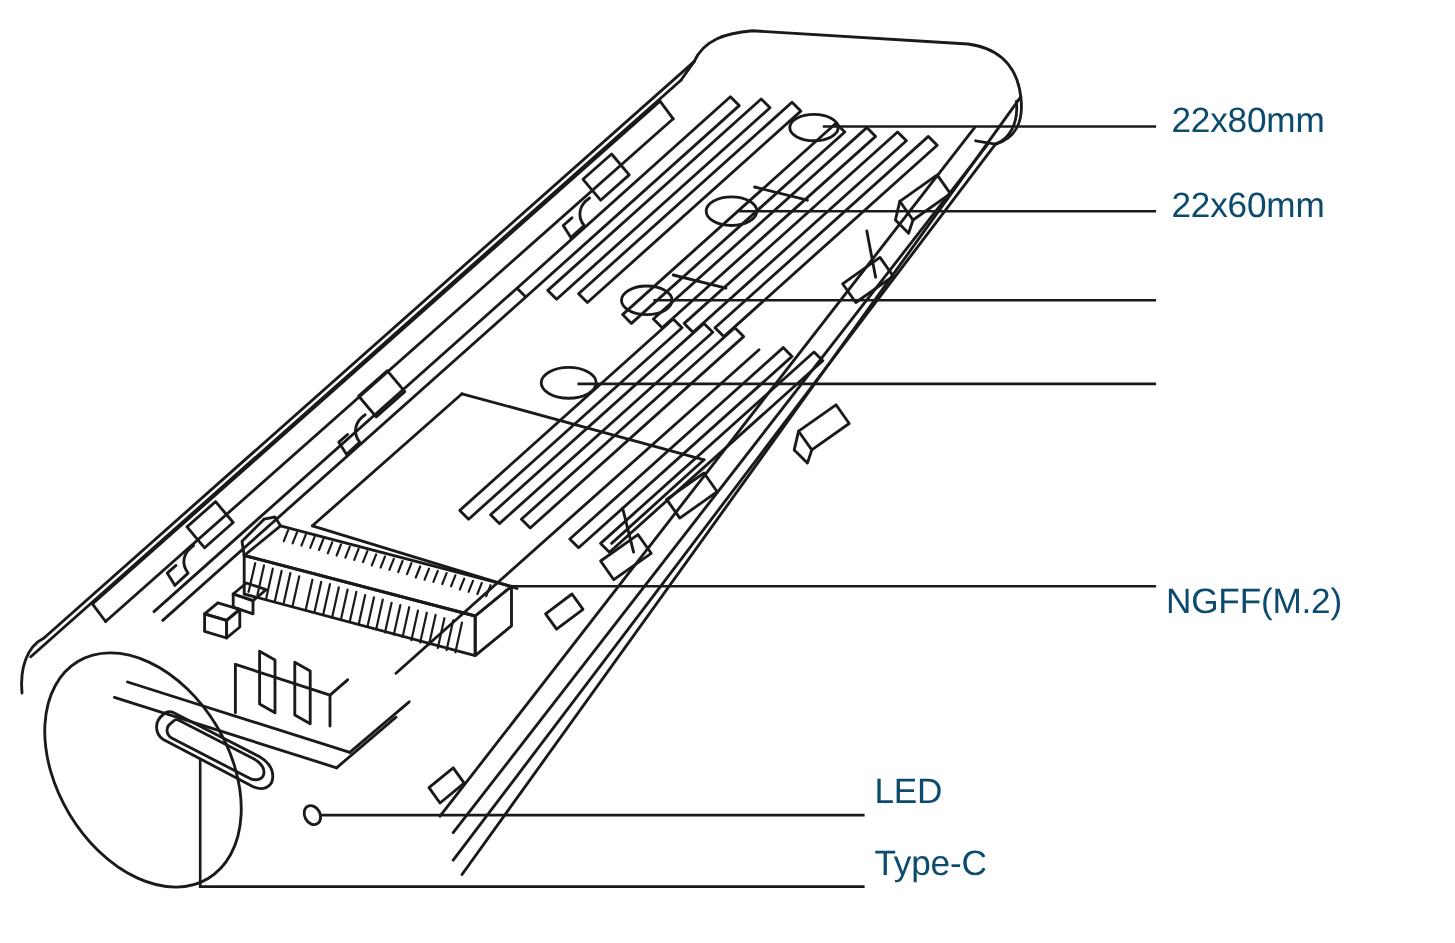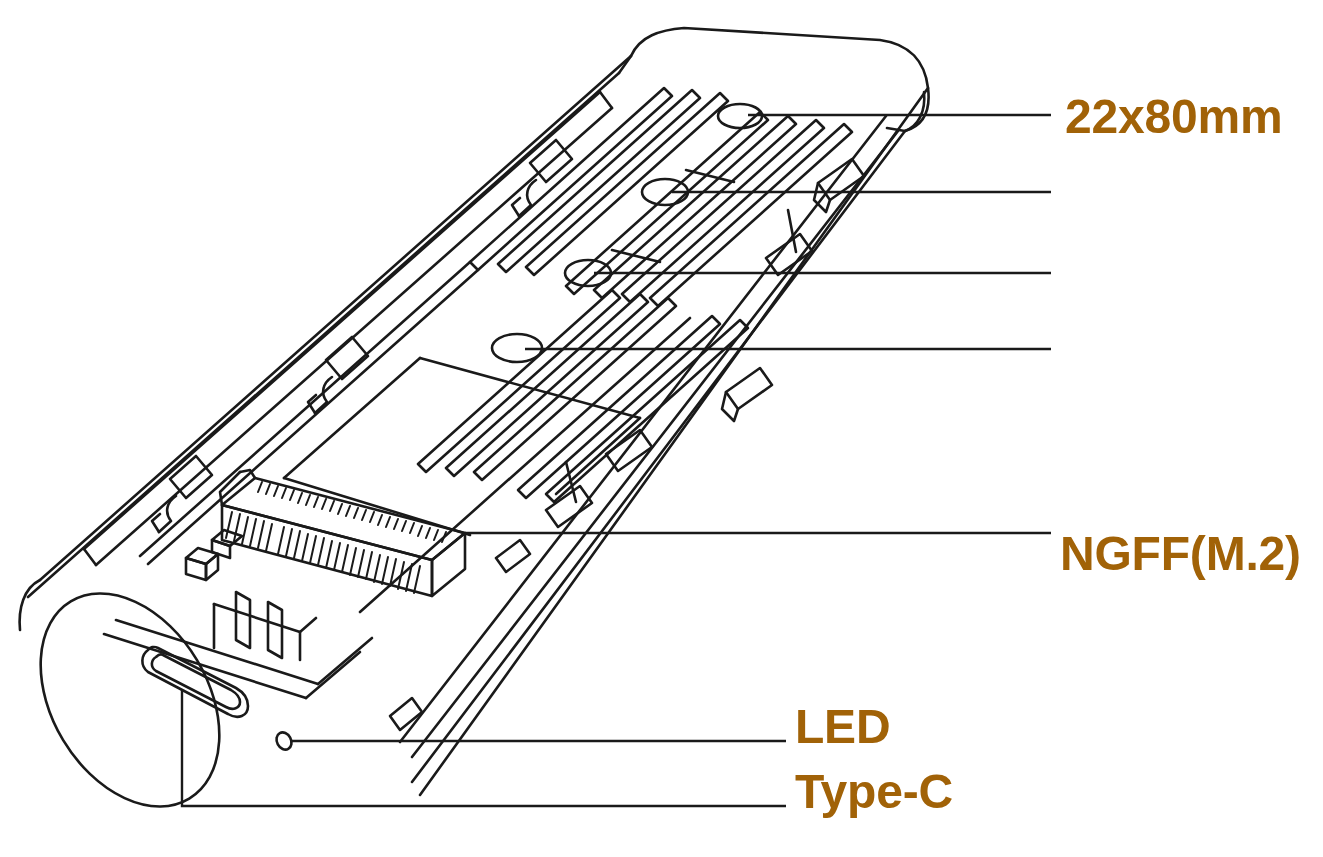--- a/index.html
+++ b/index.html
@@ -21,27 +21,26 @@
   #stage svg {
     position: absolute;
     left: 0;
     top: 0;
     width: 1323px;
     height: 857px;
     display: block;
   }
   .callout-label {
     position: absolute;
-    color: #a16207;
-    font-size: 48px;
+    color: #0c4a6e;
+    font-size: 32px;
     line-height: 1;
     white-space: nowrap;
     font-family: "Liberation Sans", "DejaVu Sans", sans-serif;
     letter-spacing: -0.2px;
-    font-weight: bold;
   }
 </style>
 </head>
 <body>
 
 <div id="stage">
 
   <svg viewBox="0 0 1323 857" xmlns="http://www.w3.org/2000/svg">
 
     <defs>
@@ -259,20 +258,21 @@
       <line x1="525" y1="349" x2="1051" y2="349"></line>
       <line x1="465" y1="533" x2="1051" y2="533"></line>
       <line x1="292" y1="741" x2="786" y2="741"></line>
 
       <polyline points="182,690 182,806 786,806"></polyline>
     </g>
   </svg>
 
   <div class="callout-label" style="left:1065px; top:93px;">22x80mm</div>
 
+  <div class="callout-label" style="left:1065px; top:170px;">22x60mm</div>
 
 
 
   <div class="callout-label" style="left:1060px; top:530px;">NGFF(M.2)</div>
 
   <div class="callout-label" style="left:795px; top:703px;">LED</div>
 
   <div class="callout-label" style="left:795px; top:768px;">Type-C</div>
 
 </div>

